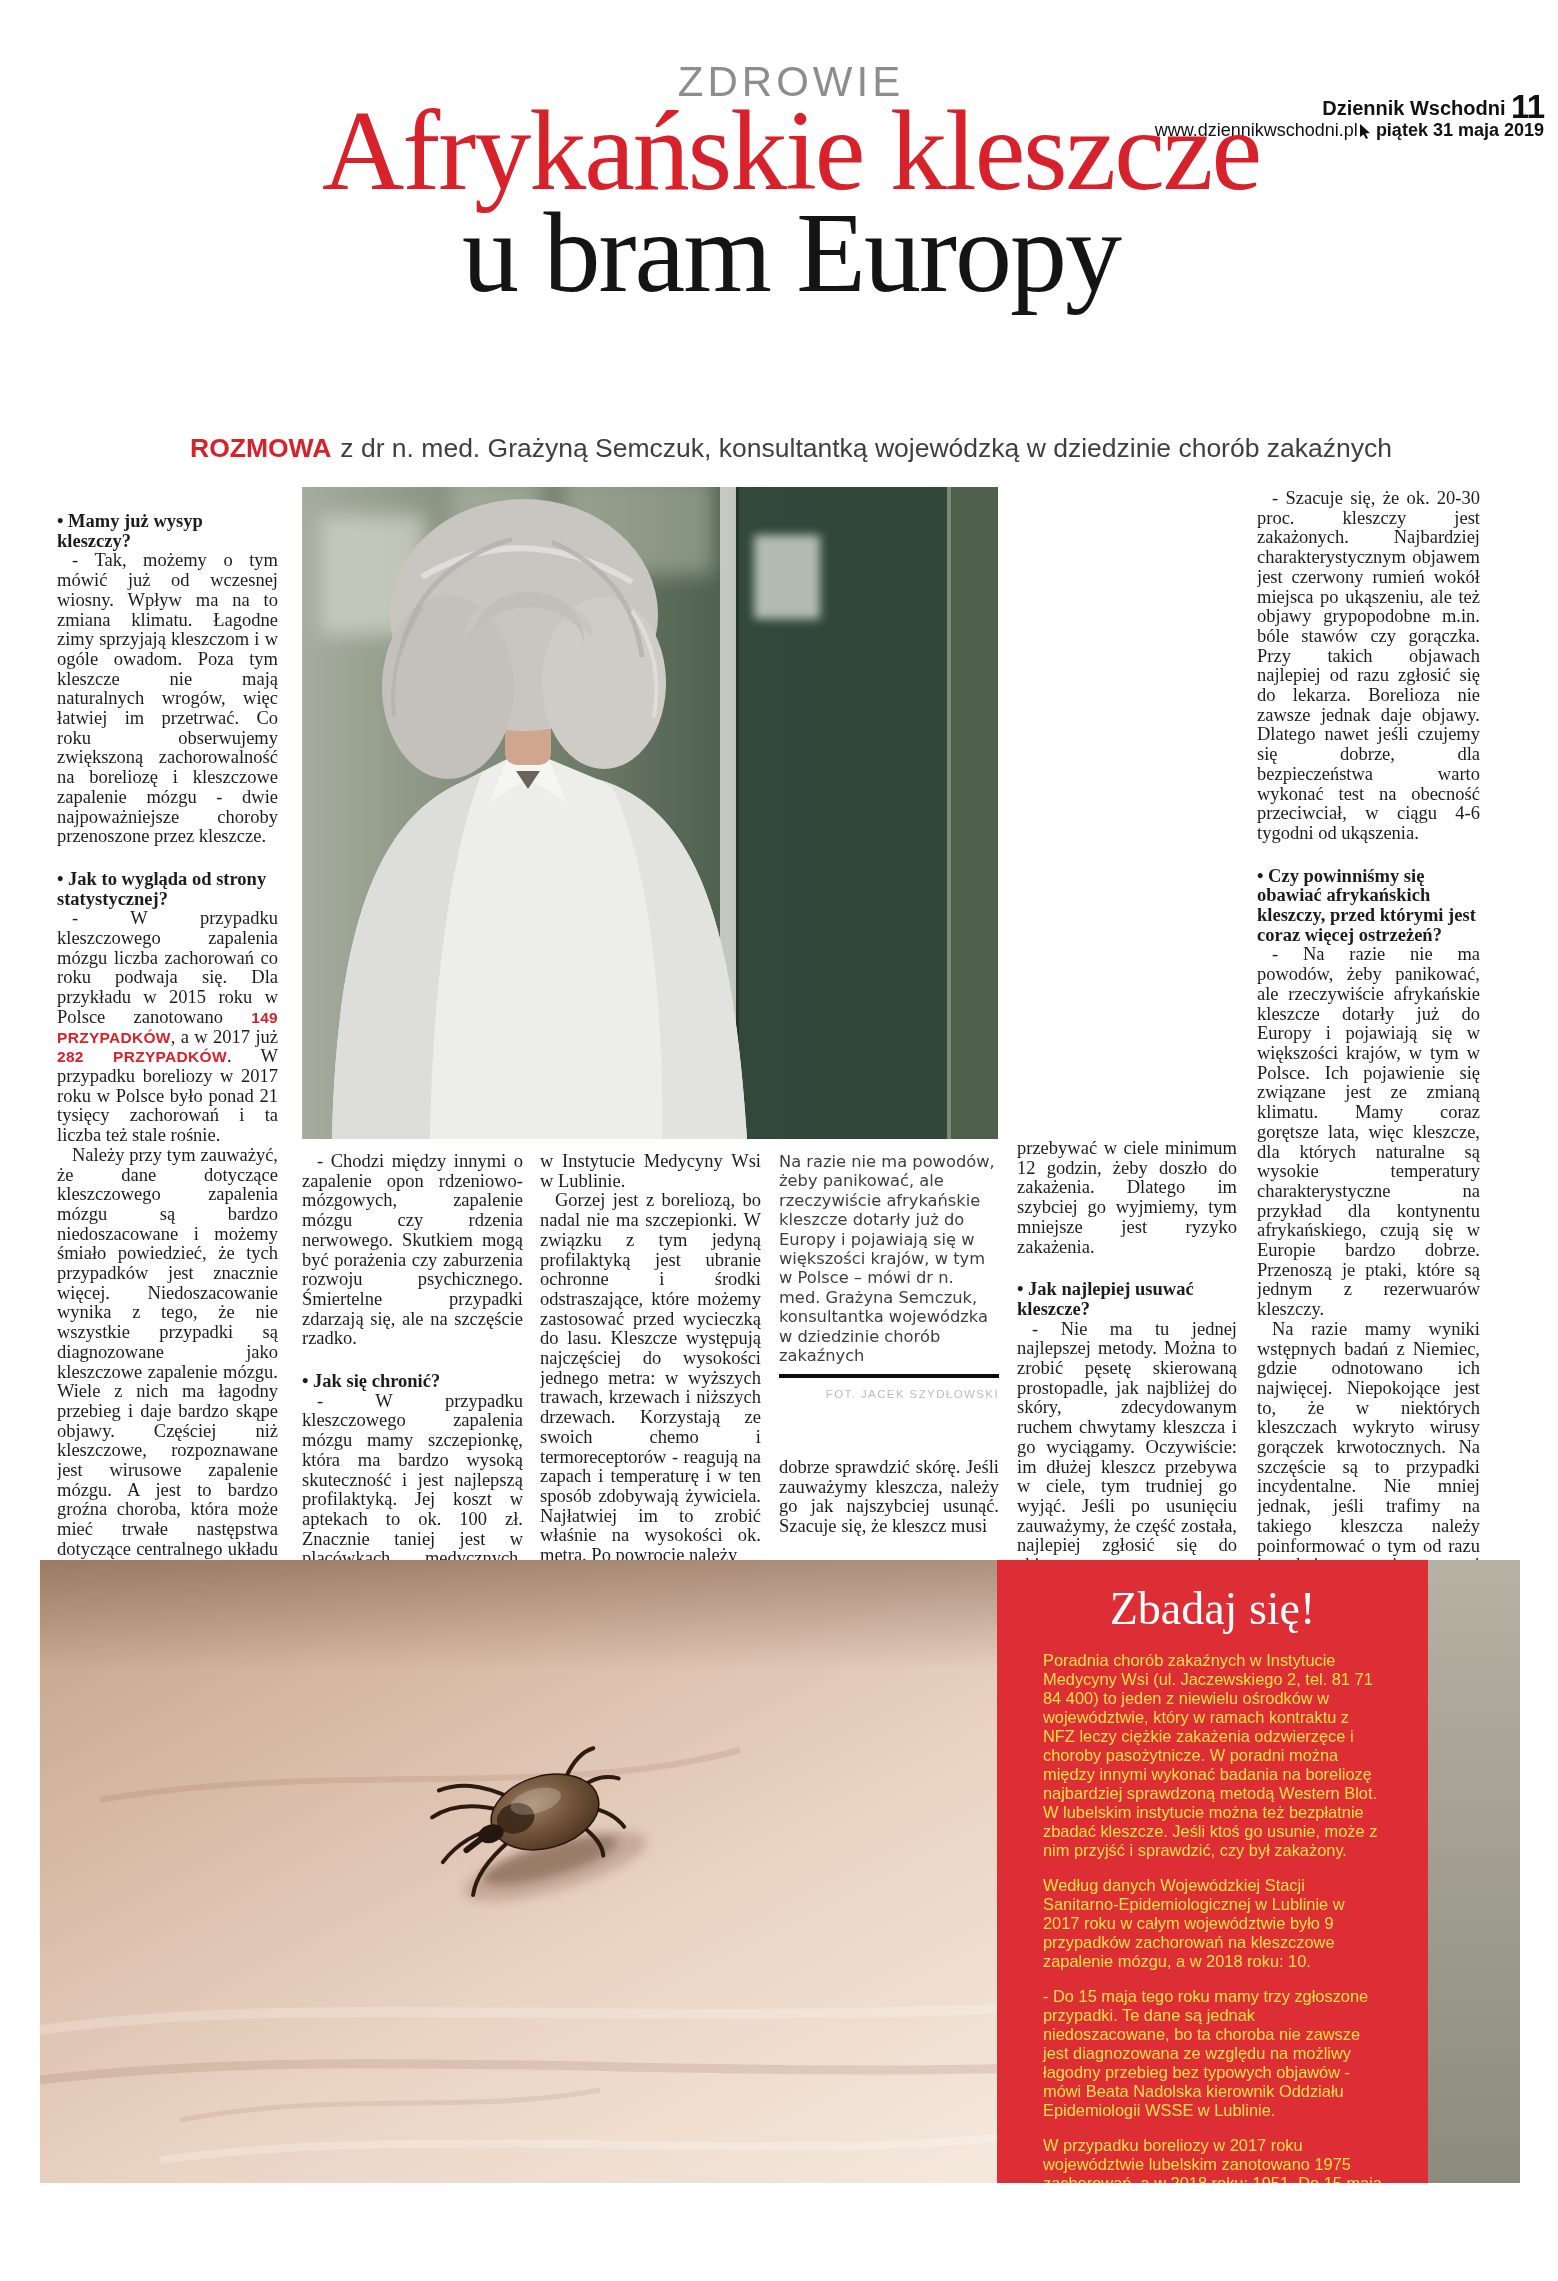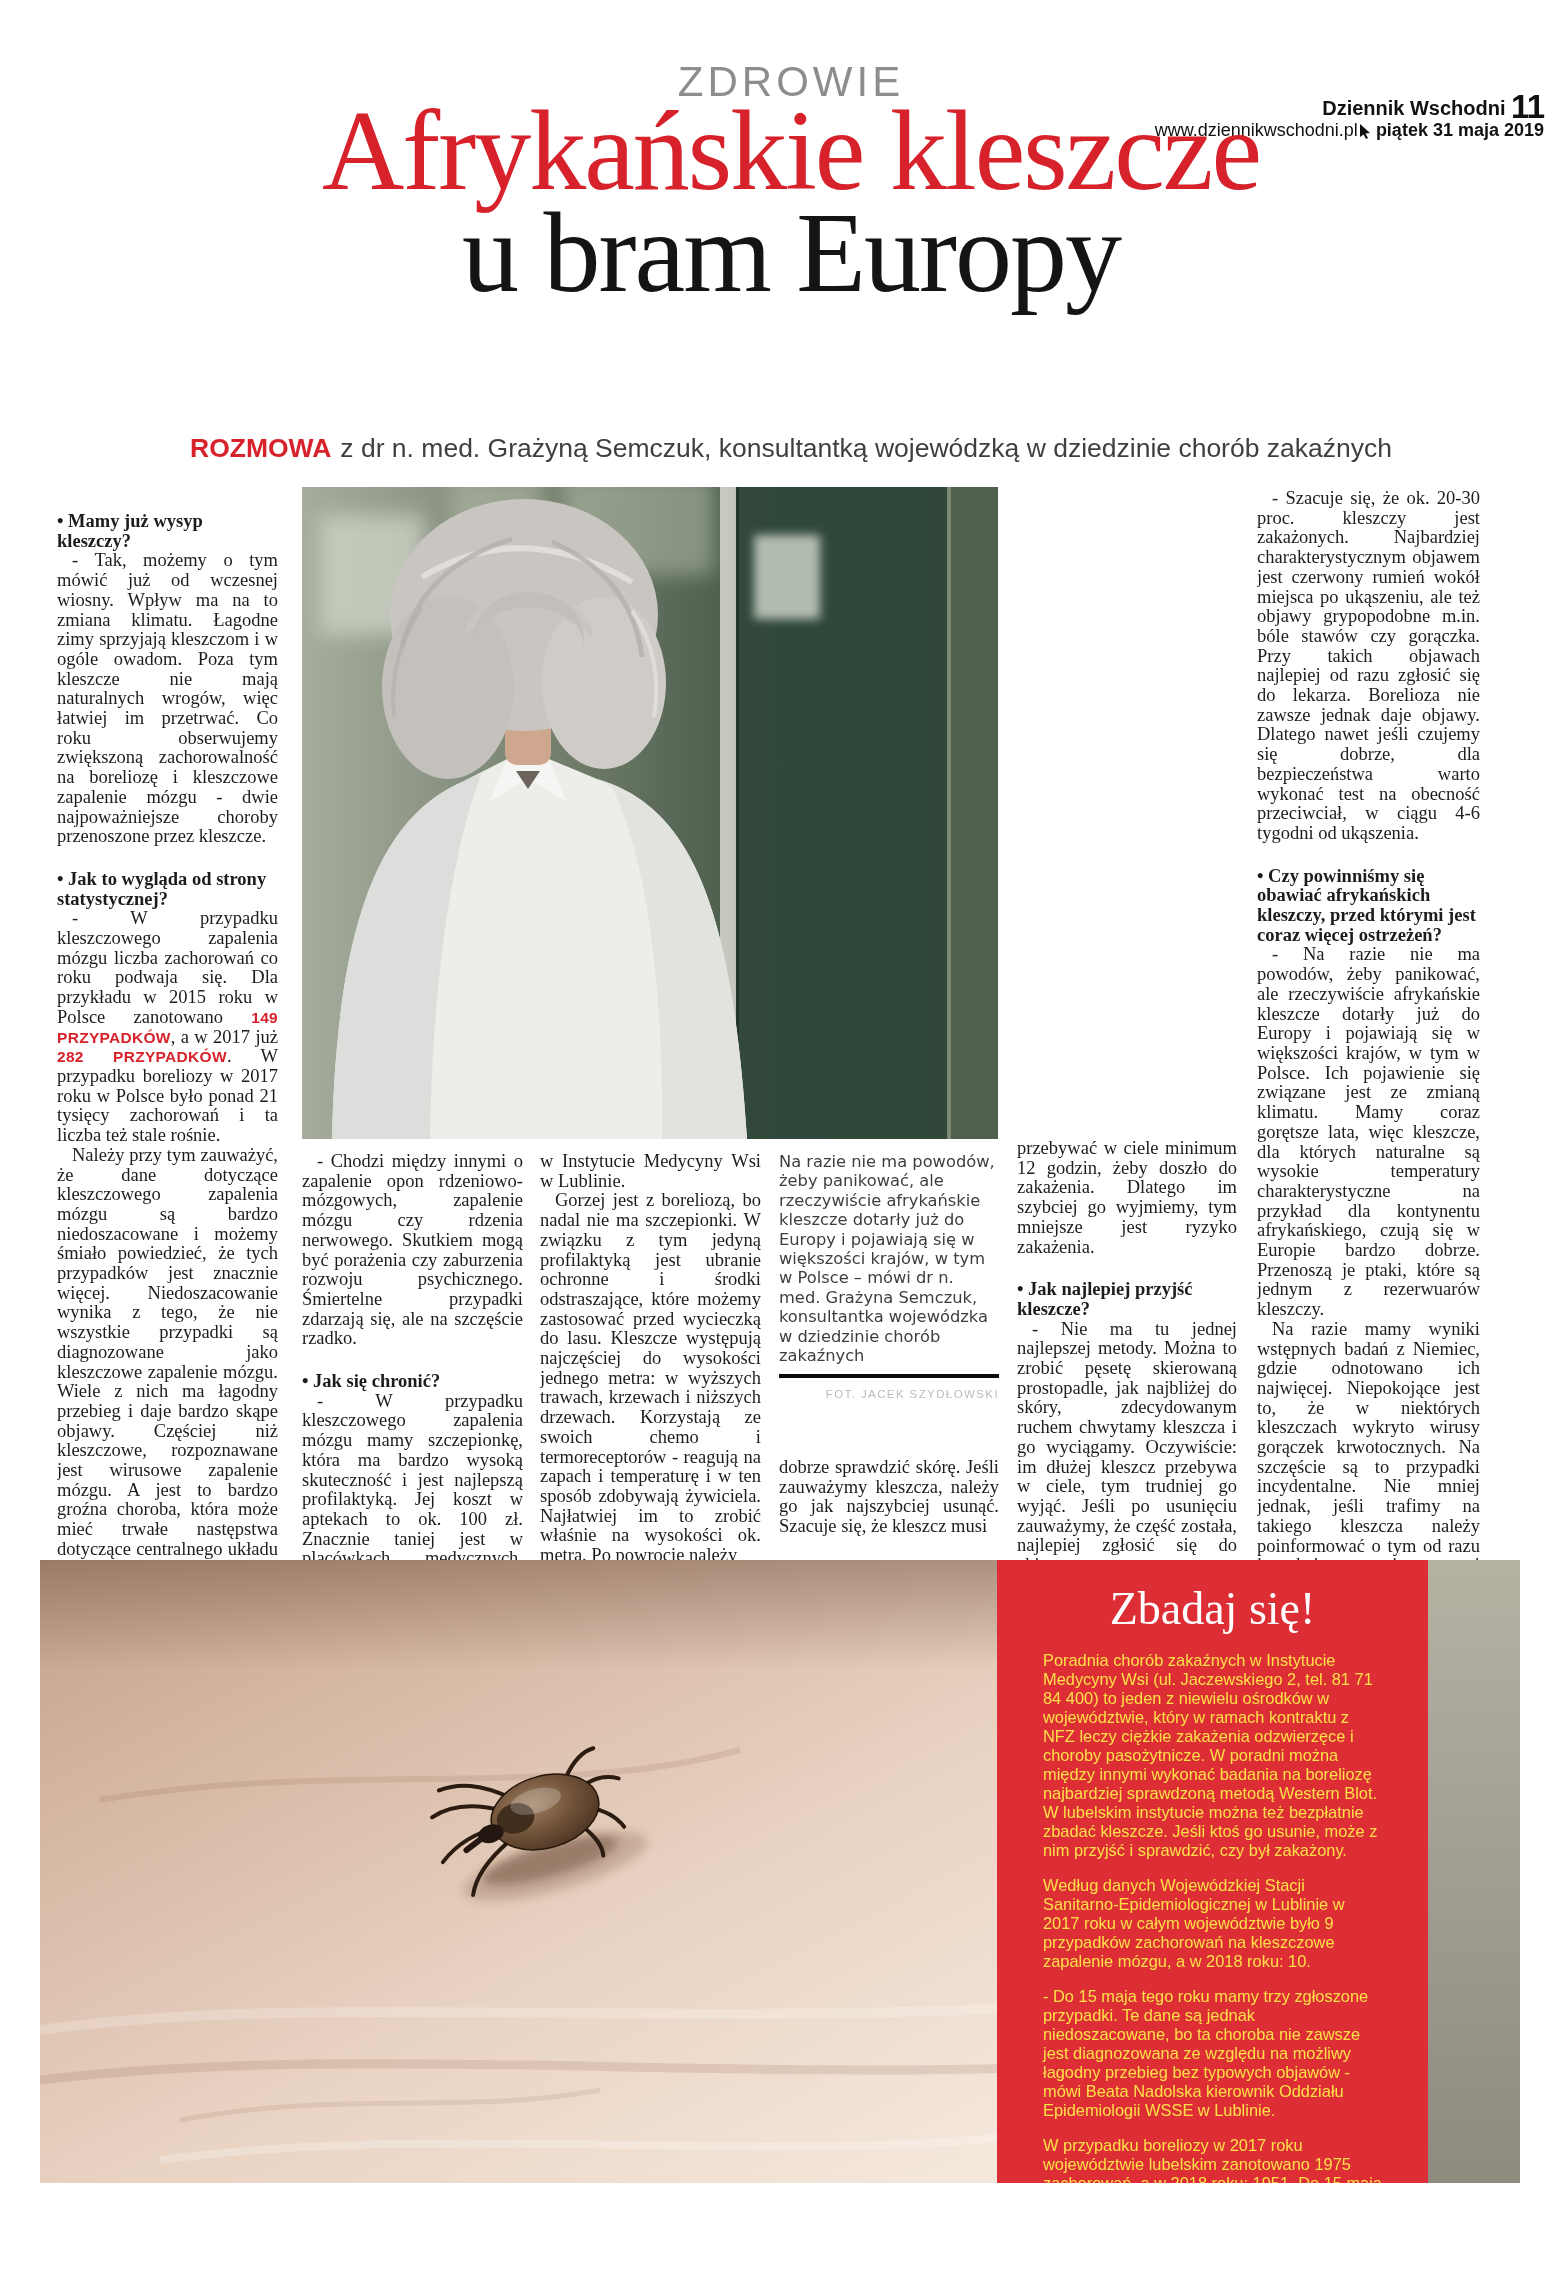--- a/index.html
+++ b/index.html
@@ -169,21 +169,21 @@
     <div class="caption">Na razie nie ma powodów, żeby panikować, ale rzeczywiście afrykańskie kleszcze dotarły już do Europy i pojawiają się w większości krajów, w tym w Polsce – mówi dr n. med. Grażyna Semczuk, konsultantka wojewódzka w dziedzinie chorób zakaźnych</div>
     <div class="cap-rule"></div>
     <div class="credit">FOT. JACEK SZYDŁOWSKI</div>
   </div>
 
   <div class="article col c4">
       <p class="a cont">dobrze sprawdzić skórę. Jeśli zauważymy kleszcza, należy go jak najszybciej usunąć. Szacuje się, że kleszcz musi</p>
     </div>
   <div class="article col c5">
       <p class="a cont">przebywać w ciele minimum 12 godzin, żeby doszło do zakażenia. Dlatego im szybciej go wyjmiemy, tym mniejsze jest ryzyko zakażenia.</p>
-      <p class="q">• Jak najlepiej przyjść kleszcze?</p>
+      <p class="q">• Jak najlepiej usuwać kleszcze?</p>
       <p class="a">- Nie ma tu jednej najlepszej metody. Można to zrobić pęsetę skierowaną prostopadle, jak najbliżej do skóry, zdecydowanym ruchem chwytamy kleszcza i go wyciągamy. Oczywiście: im dłużej kleszcz przebywa w ciele, tym trudniej go wyjąć. Jeśli po usunięciu zauważymy, że część została, najlepiej zgłosić się do chirurga.</p>
       <p class="q">• Jakie jest ryzyko zakażenia boreliozą?</p>
     </div>
   <div class="article col c6">
       <p class="a">- Szacuje się, że ok. 20-30 proc. kleszczy jest zakażonych. Najbardziej charakterystycznym objawem jest czerwony rumień wokół miejsca po ukąszeniu, ale też objawy grypopodobne m.in. bóle stawów czy gorączka. Przy takich objawach najlepiej od razu zgłosić się do lekarza. Borelioza nie zawsze jednak daje objawy. Dlatego nawet jeśli czujemy się dobrze, dla bezpieczeństwa warto wykonać test na obecność przeciwciał, w ciągu 4-6 tygodni od ukąszenia.</p>
       <p class="q">• Czy powinniśmy się obawiać afrykańskich kleszczy, przed którymi jest coraz więcej ostrzeżeń?</p>
       <p class="a">- Na razie nie ma powodów, żeby panikować, ale rzeczywiście afrykańskie kleszcze dotarły już do Europy i pojawiają się w większości krajów, w tym w Polsce. Ich pojawienie się związane jest ze zmianą klimatu. Mamy coraz gorętsze lata, więc kleszcze, dla których naturalne są wysokie temperatury charakterystyczne na przykład dla kontynentu afrykańskiego, czują się w Europie bardzo dobrze. Przenoszą je ptaki, które są jednym z rezerwuarów kleszczy.</p>
       <p class="a">Na razie mamy wyniki wstępnych badań z Niemiec, gdzie odnotowano ich najwięcej. Niepokojące jest to, że w niektórych kleszczach wykryto wirusy gorączek krwotocznych. Na szczęście są to przypadki incydentalne. Nie mniej jednak, jeśli trafimy na takiego kleszcza należy poinformować o tym od razu inspekcję sanitarną i weterynaryjną.</p>
     </div>
 

